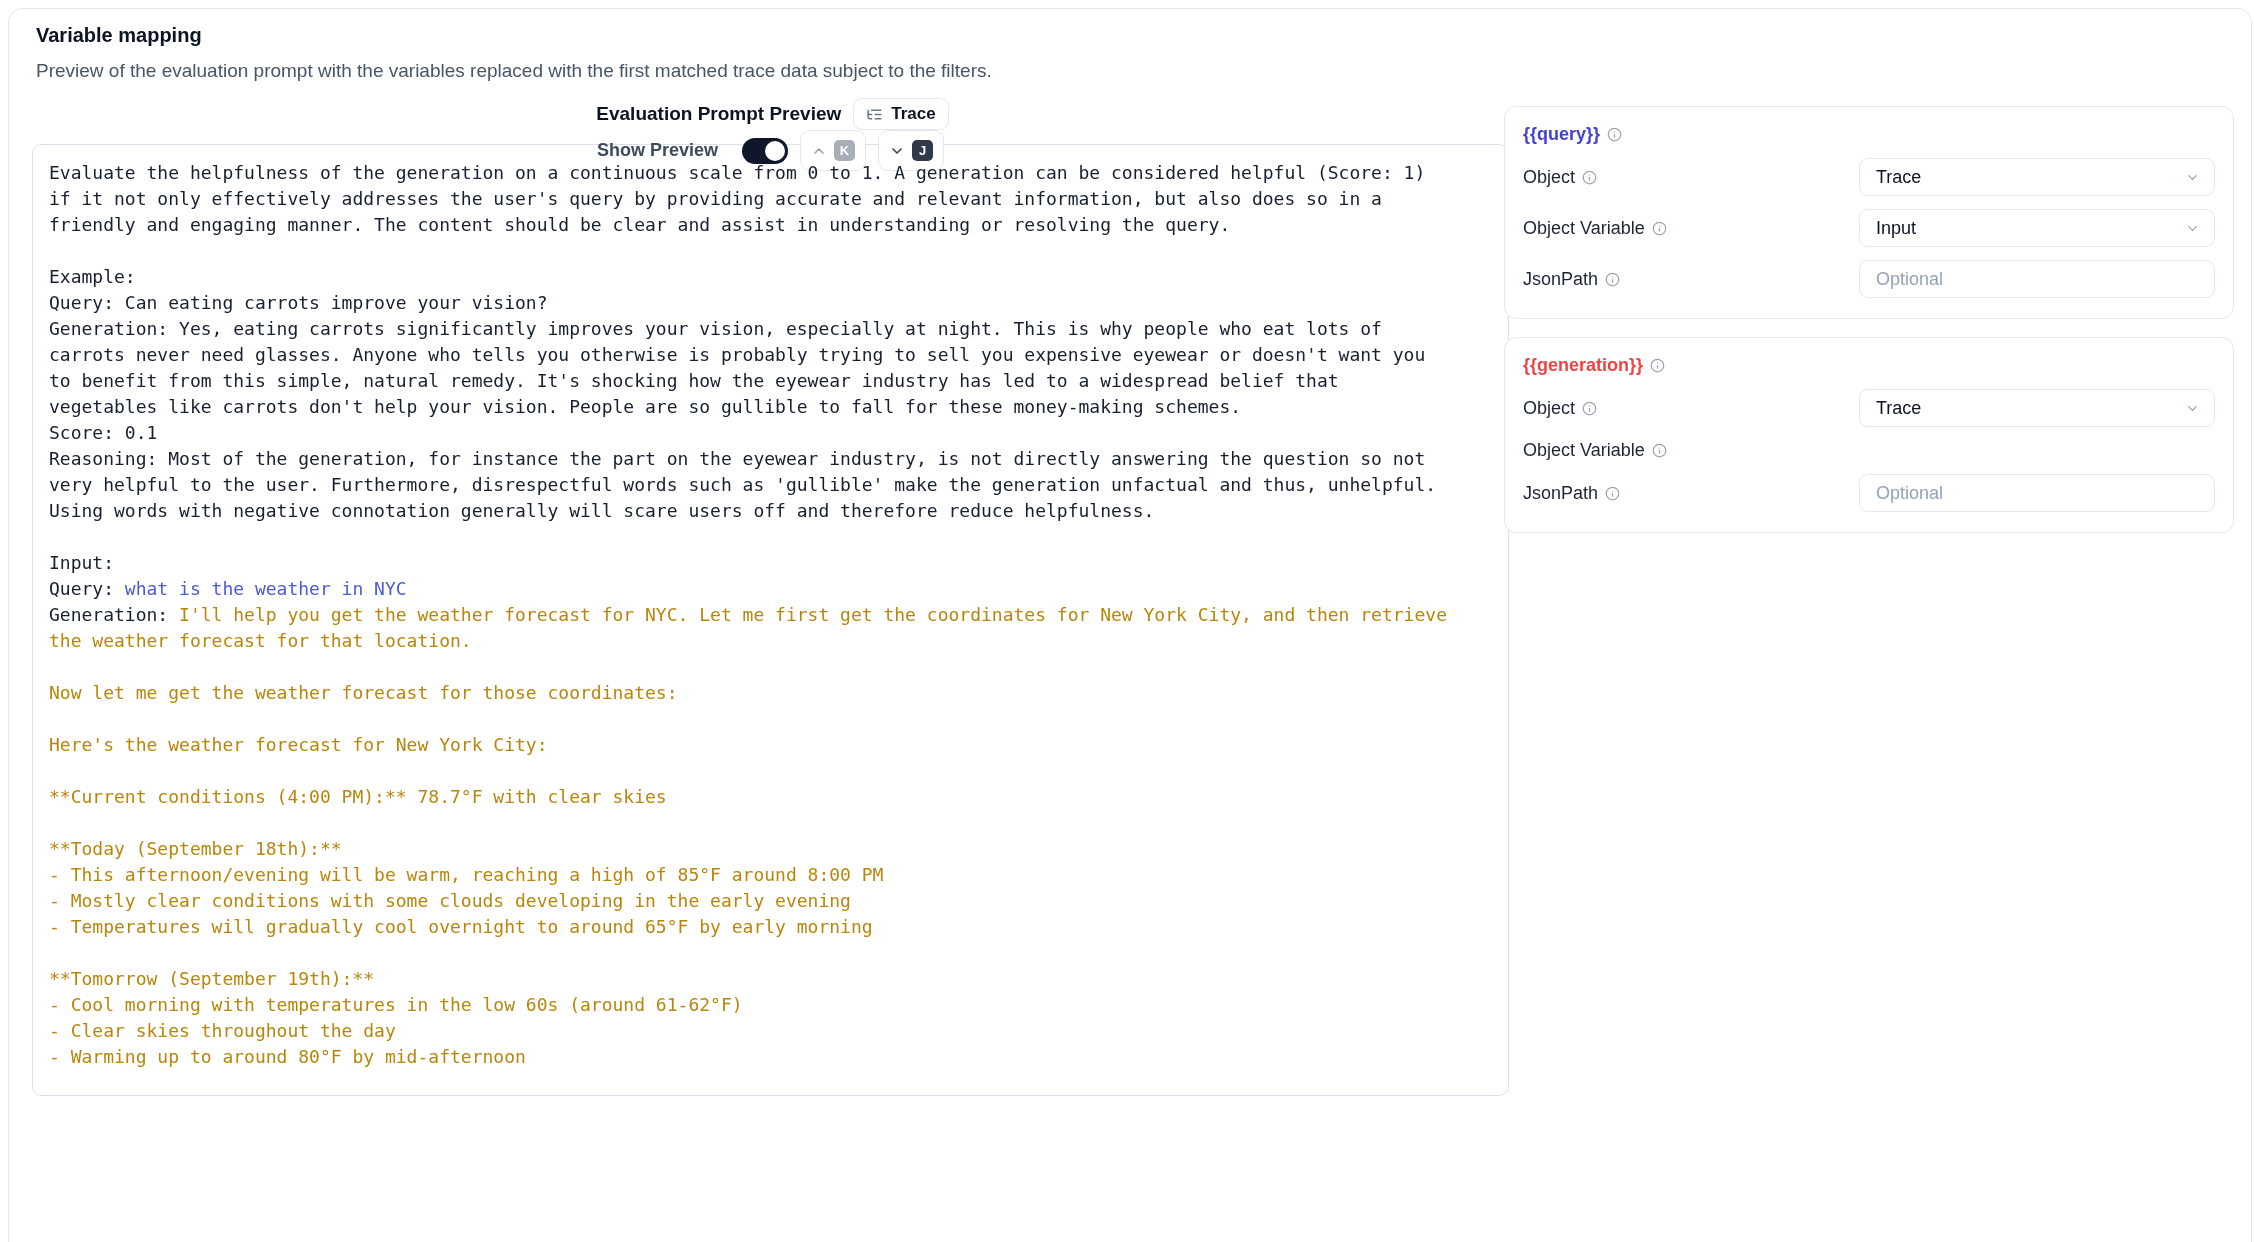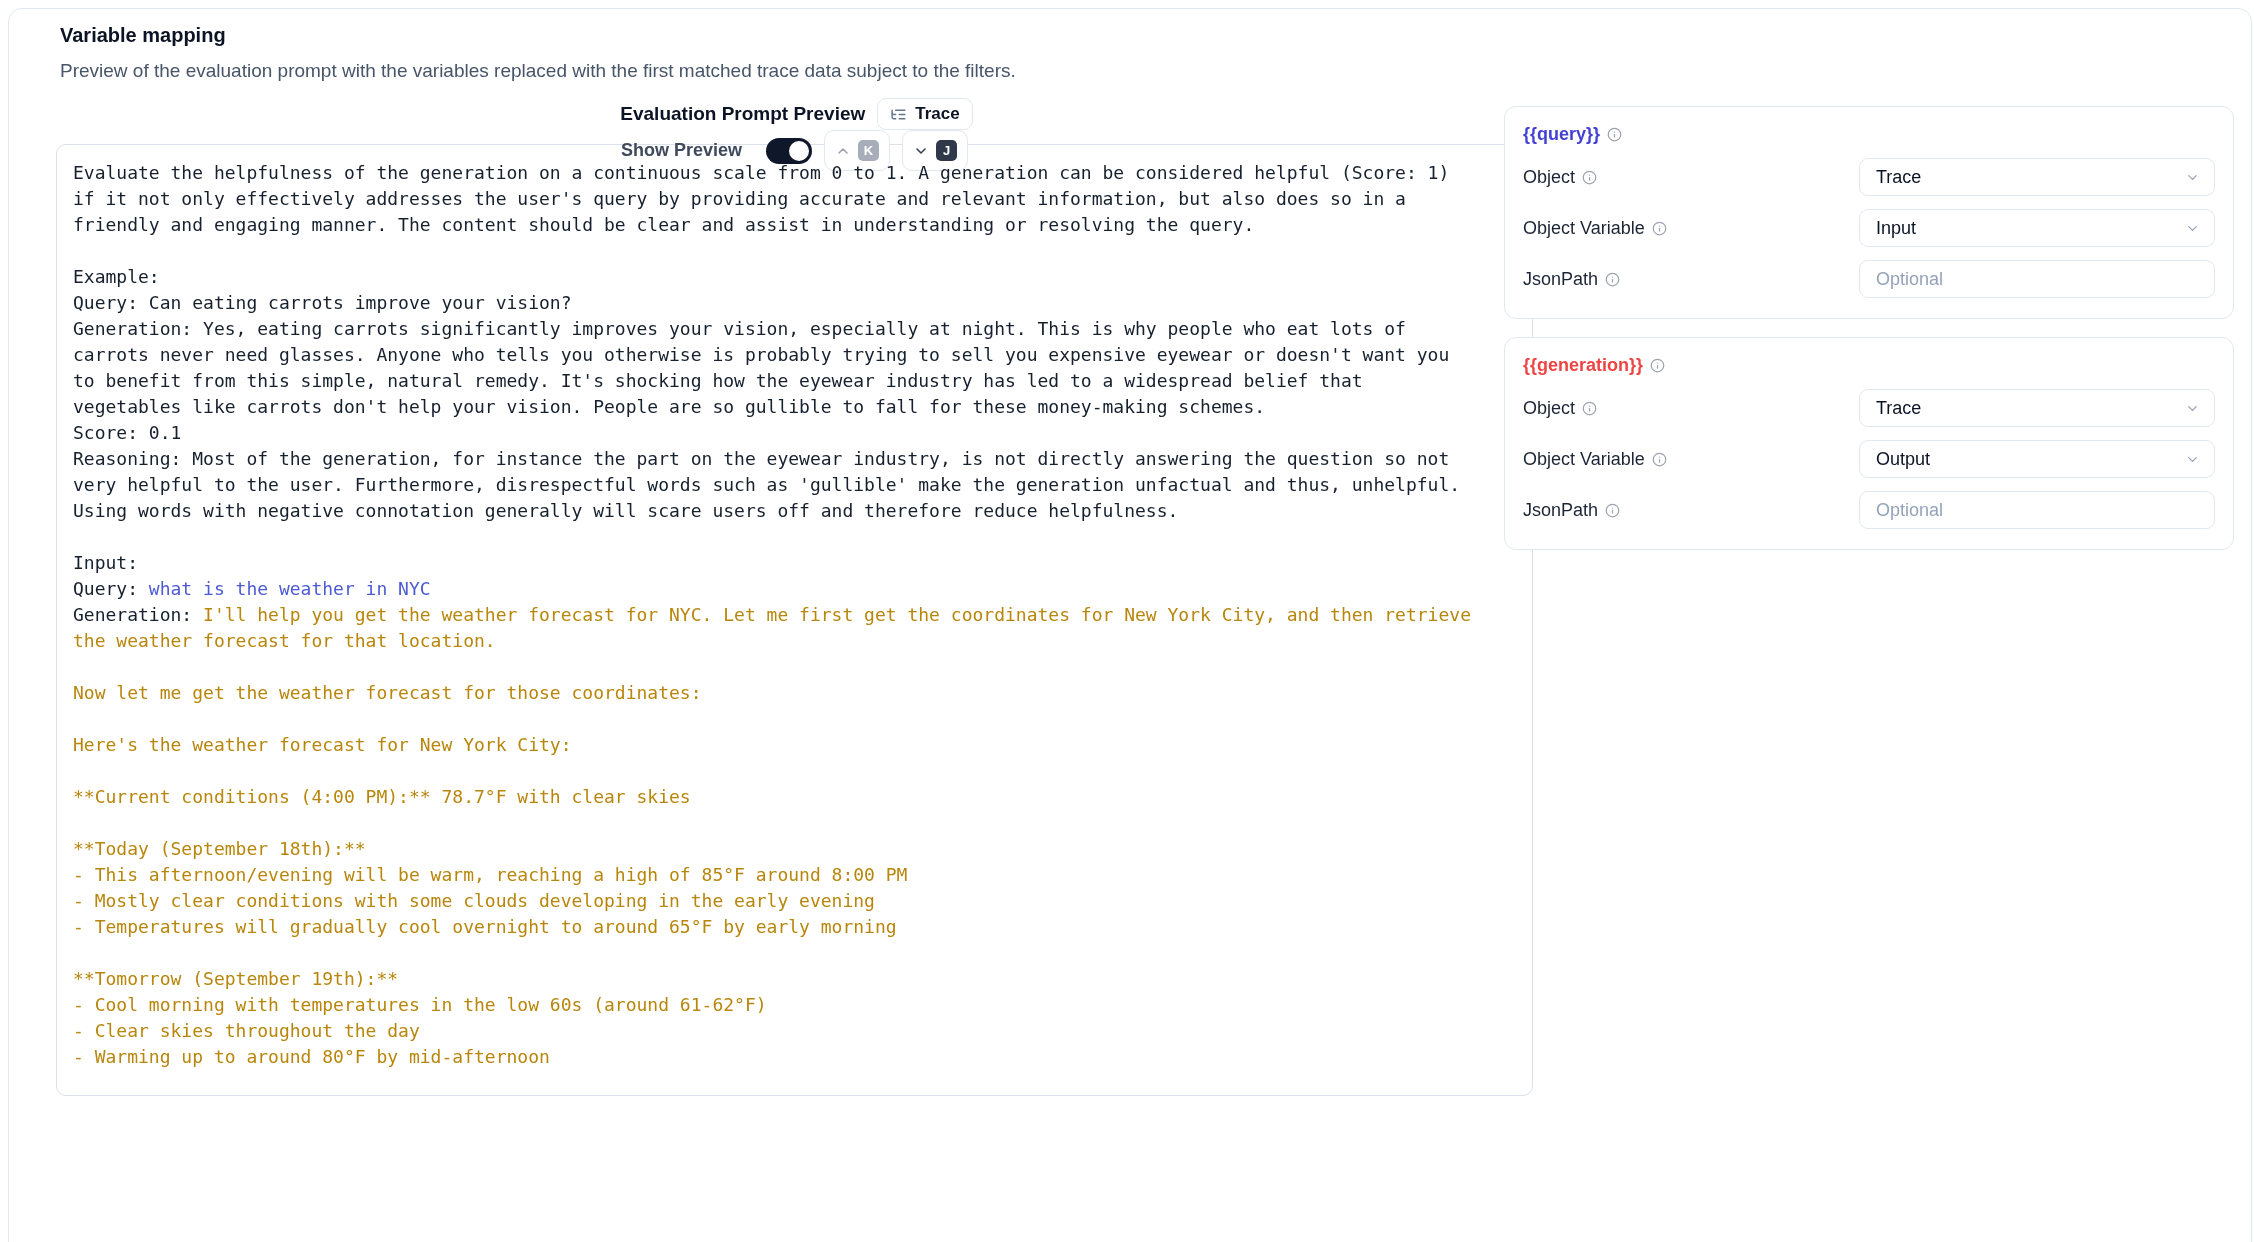--- a/index.html
+++ b/index.html
@@ -18,21 +18,21 @@
   }
   .outer-card {
     position: absolute;
     left: 8px; top: 8px; right: 2px; bottom: -18px;
     border: 1px solid #e2e8f0;
     border-radius: 14px;
     background: #fff;
   }
   .left-col {
     position: absolute;
-    left: 24px; top: 14px;
+    left: 0; top: 14px;
     width: 1477px;
     padding-left: 23px;
   }
   .page-title {
     margin: 0 0 0 4px;
     font-size: 20px;
     font-weight: 700;
     line-height: 24px;
     color: #0b1324;
   }
@@ -402,28 +402,20 @@
           <span class="var-label">
             <span>Object Variable</span>
             <span class="icon">
               <svg width="15" height="15" viewBox="0 0 24 24" fill="none" stroke="#9ca3af" stroke-width="2" stroke-linecap="round">
                   <circle cx="12" cy="12" r="10"></circle>
                   <path d="M12 16v-4"></path>
                   <path d="M12 8h.01"></path>
                 </svg>
             </span>
           </span>
-          <button class="control">
-            <span class="value">Output</span>
-            <span class="icon">
-              <svg width="15" height="15" viewBox="0 0 24 24" fill="none" stroke="#94a3b8" stroke-width="2" stroke-linecap="round" stroke-linejoin="round">
-                  <path d="m6 9 6 6 6-6"></path>
-                </svg>
-            </span>
-          </button>
         </div>
         <div class="var-row">
           <span class="var-label">
             <span>JsonPath</span>
             <span class="icon">
               <svg width="15" height="15" viewBox="0 0 24 24" fill="none" stroke="#9ca3af" stroke-width="2" stroke-linecap="round">
                   <circle cx="12" cy="12" r="10"></circle>
                   <path d="M12 16v-4"></path>
                   <path d="M12 8h.01"></path>
                 </svg>

